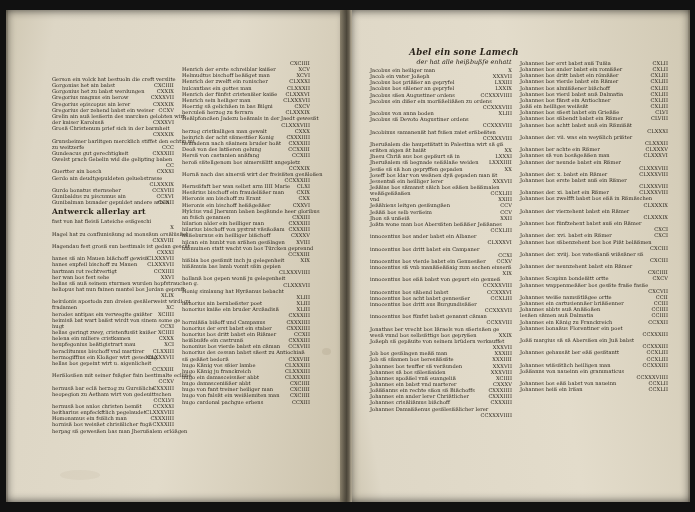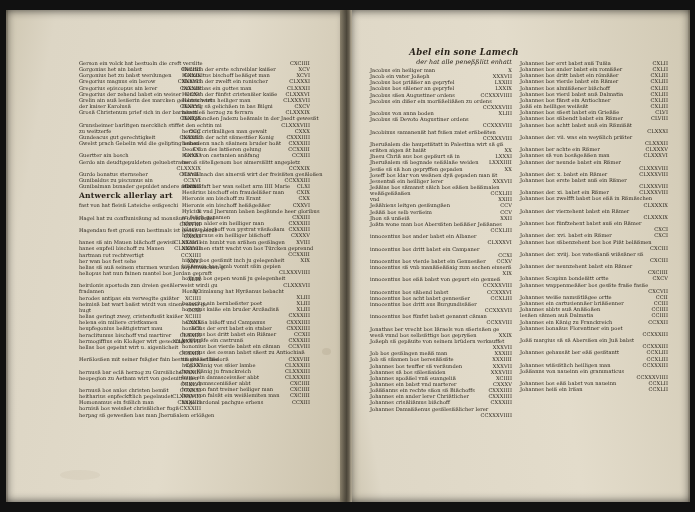--- a/index.html
+++ b/index.html
@@ -81,21 +81,21 @@
 </style>
 </head>
 <body>
 
 <div class="page">
 
   <div class="leaf left"></div>
   <div class="leaf right"></div>
   <div class="gutter"></div>
 
-  <div class="pagecol" style="left:52px;top:60px;width:122px;margin-left:27px;">
+  <div class="pagecol" style="left:52px;top:76px;width:122px;">
     <div id="L1">
         <div class="line"><span class="txt">Gerson ein volck hat bestuoln die creft verslite</span><span class="num"></span></div>
         <div class="line"><span class="txt">Gorgonias het ain babst</span><span class="num">CXCIIII</span></div>
         <div class="line"><span class="txt">Gorgonius het zu babst werdungen</span><span class="num">CXXIX</span></div>
         <div class="line"><span class="txt">Gregorius magnus ein berow</span><span class="num">CXXXVII</span></div>
         <div class="line"><span class="txt">Gregorius episcopus ain lerer</span><span class="num">CXXXIX</span></div>
         <div class="line"><span class="txt">Gregorius der zehend babst ein weiser</span><span class="num">CCXV</span></div>
         <div class="line"><span class="txt">Grelin ain auß lesßerin des marcken gelobten wirt</span><span class="num"></span></div>
         <div class="line"><span class="txt">der kaiser Karolusß</span><span class="num">CXXXVI</span></div>
         <div class="line"><span class="txt">Grosß Christenum prief sich in der barmheit</span><span class="num"></span></div>
@@ -208,21 +208,21 @@
         <div class="line"><span class="txt">hugo ein damasceissßer abbt</span><span class="num">CLXXXIII</span></div>
         <div class="line"><span class="txt">hugo damascenißßer abbt</span><span class="num">CXCIIII</span></div>
         <div class="line"><span class="txt">hugo von fant treiner heiliger man</span><span class="num">CXCIIII</span></div>
         <div class="line"><span class="txt">hugo von falsßt ein weißlemiten man</span><span class="num">CXCIIII</span></div>
         <div class="line"><span class="txt">hugo cardonal pachgue erbens</span><span class="num">CCXIII</span></div>
       </div>
   </div>
 
   <div class="pagecol" style="left:370px;top:47px;width:188px;font-style:italic;">
     <div class="hd">Abel ein sone Lamech</div>
-    <div class="hd2">der hat alle peneßßlitt enhatt</div>
+    <div class="hd2">der hat alle heißbußfe enhatt</div>
   </div>
 
   <div class="pagecol" style="left:370px;top:67px;width:142px;">
     <div id="R1">
         <div class="line"><span class="txt">Jacobus ein heiliger man</span><span class="num">X</span></div>
         <div class="line"><span class="txt">Jacob ein vater Joßeph</span><span class="num">XXXVII</span></div>
         <div class="line"><span class="txt">Jacobus bos prißßer an gepryfel</span><span class="num">LXXIII</span></div>
         <div class="line"><span class="txt">Jacobus bos sßlener an gepryfel</span><span class="num">LXXIX</span></div>
         <div class="line"><span class="txt">Jacobus sßen Augustiner ordens</span><span class="num">CCXXXVIIII</span></div>
         <div class="line"><span class="txt">Jacobus ein dißer ein morßßelißßen zu ordens</span><span class="num"></span></div>

